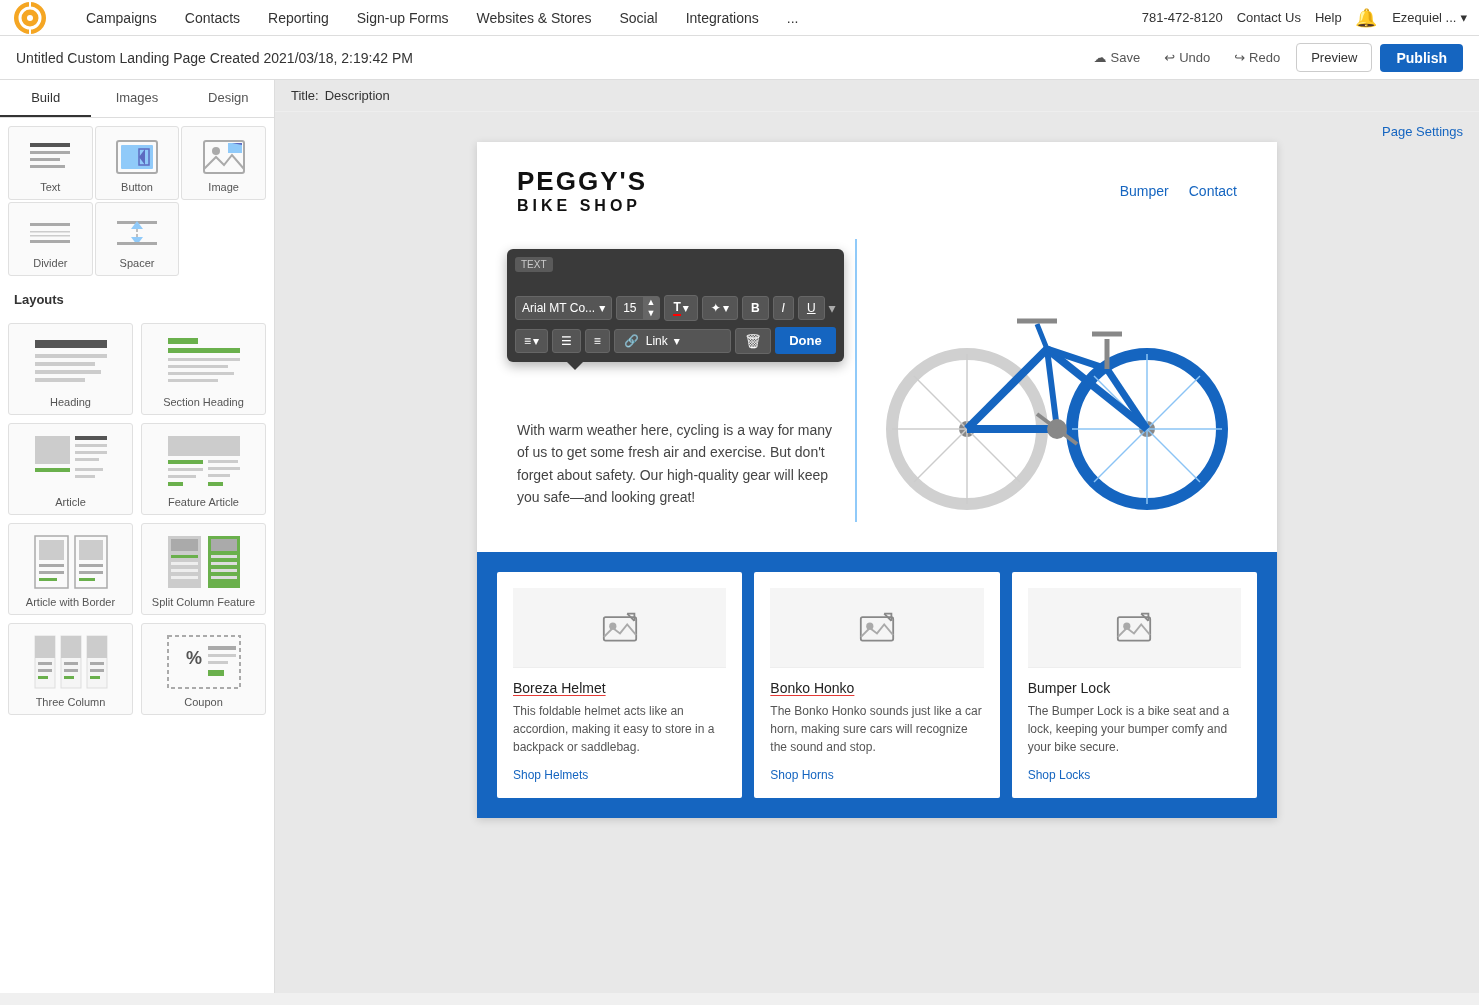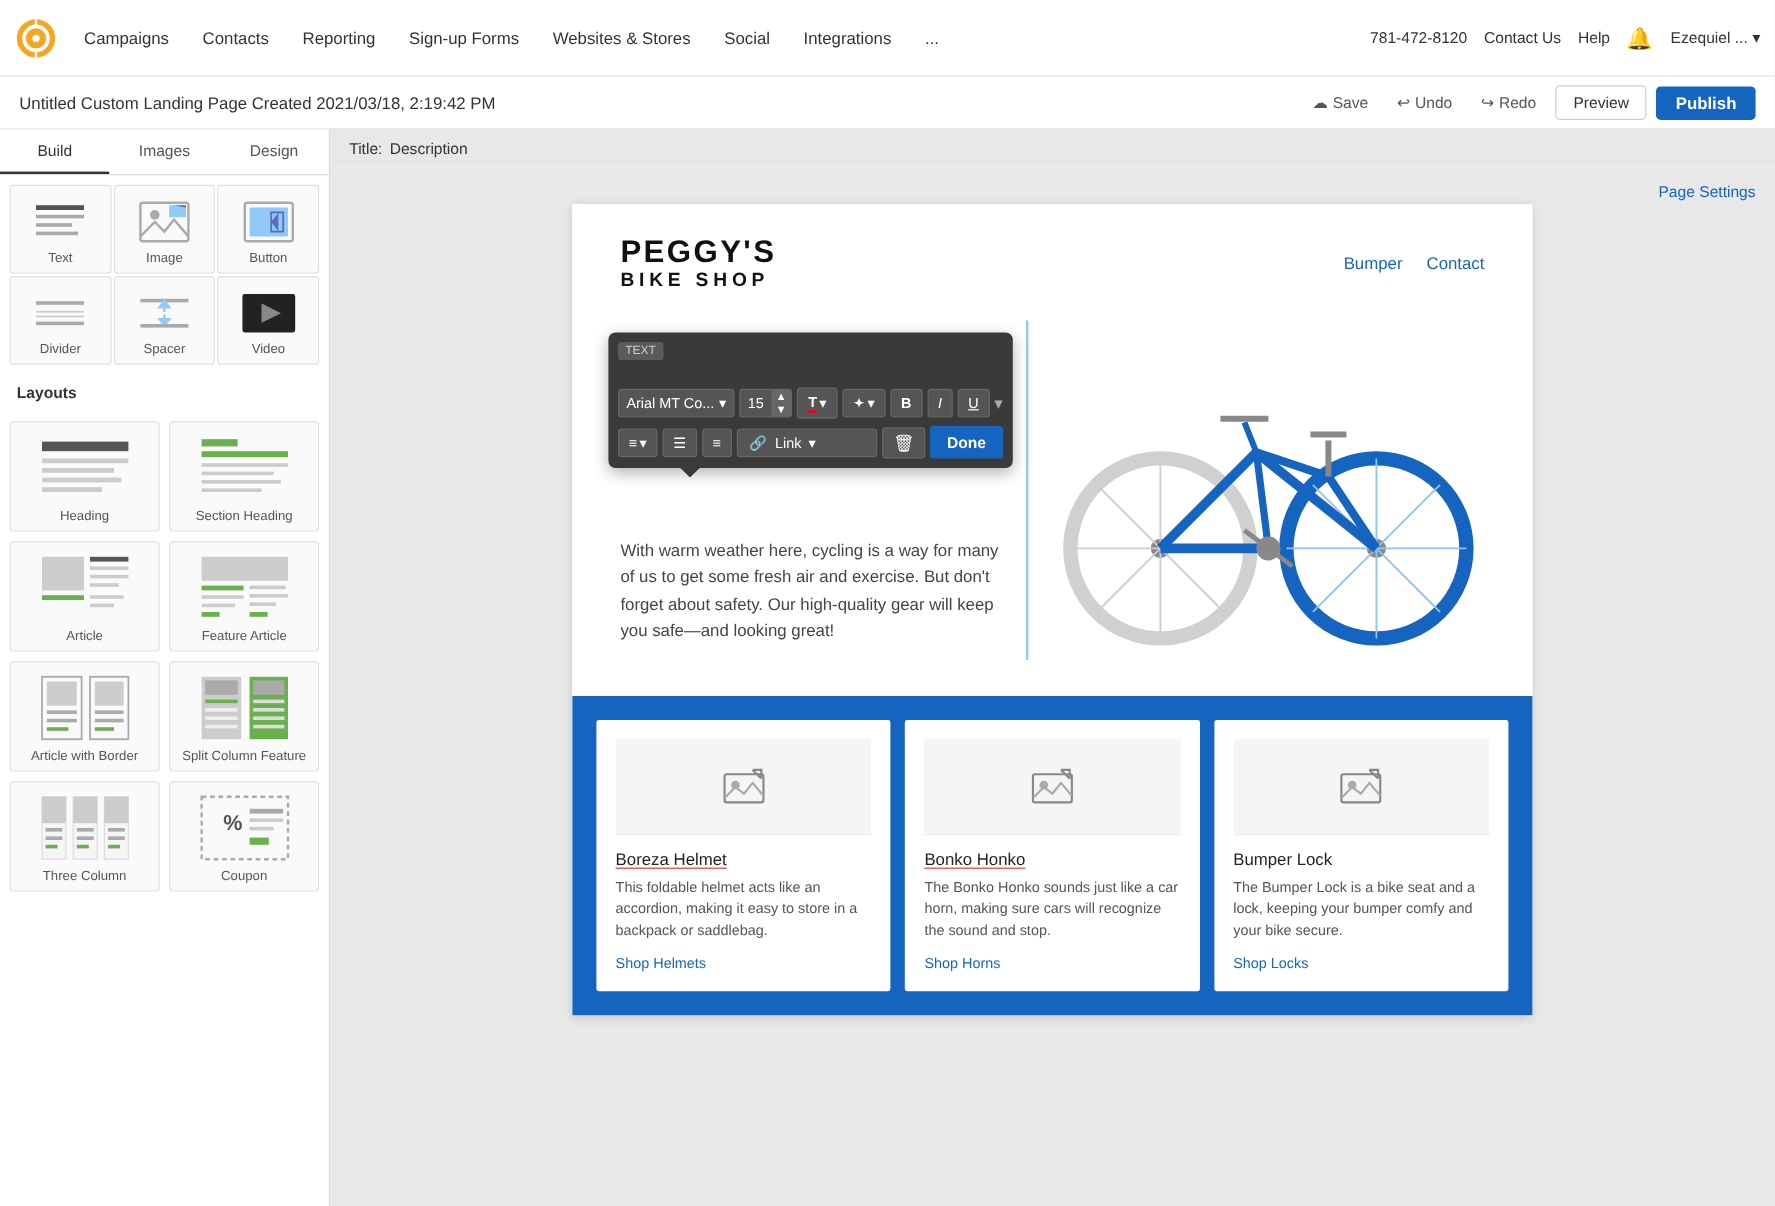--- a/index.html
+++ b/index.html
@@ -1,21 +1,21 @@
 <!DOCTYPE html>
 <html><head>
   <meta charset="utf-8">
   <style>
     * { box-sizing: border-box; margin: 0; padding: 0; }
     body { font-family: Arial, sans-serif; background: #f0f0f0; font-size: 14px; color: #333; }
 
     
     .top-nav {
       display: flex; align-items: center; background: #fff; border-bottom: 1px solid #ddd;
-      height: 64px; padding: 0 12px; gap: 0;
+      height: 36px; padding: 0 12px; gap: 16px;
     }
     .top-nav-logo { width: 36px; height: 36px; margin-right: 8px; }
     .top-nav-logo svg { width: 36px; height: 36px; }
     .nav-items { display: flex; align-items: center; flex: 1; gap: 0; }
     .nav-item {
       padding: 0 14px; height: 48px; display: flex; align-items: center;
       font-size: 14px; color: #333; cursor: pointer; white-space: nowrap;
     }
     .nav-right { display: flex; align-items: center; gap: 14px; margin-left: auto; }
     .nav-phone { font-size: 13px; color: #333; }
@@ -238,39 +238,39 @@
             <rect x="4" y="28" width="35" height="3" fill="#aaa"></rect>
           </svg>
         </div>
         <span class="element-label">Text</span>
       </div>
 
       <div class="element-item">
         <div class="element-icon">
           <svg width="48" height="40" viewBox="0 0 48 40">
             <rect x="4" y="4" width="40" height="32" rx="2" fill="none" stroke="#aaa" stroke-width="2"></rect>
+            <rect x="8" y="8" width="32" height="24" rx="1" fill="#90caf9"></rect>
+            <rect x="26" y="12" width="10" height="16" fill="none" stroke="#5c6bc0" stroke-width="1.5"></rect>
+            <polygon points="26,20 32,12 32,28" fill="#5c6bc0"></polygon>
+          </svg>
+        </div>
+        <span class="element-label">Button</span>
+      </div>
+
+      <div class="element-item">
+        <div class="element-icon">
+          <svg width="48" height="40" viewBox="0 0 48 40">
+            <rect x="4" y="4" width="40" height="32" rx="2" fill="none" stroke="#aaa" stroke-width="2"></rect>
             <circle cx="16" cy="14" r="4" fill="#aaa"></circle>
             <polyline points="4,32 16,20 24,28 32,18 44,32" fill="none" stroke="#aaa" stroke-width="2"></polyline>
             <rect x="28" y="6" width="14" height="10" fill="#90caf9"></rect>
             <polygon points="32,6 42,6 42,8" fill="#5c6bc0"></polygon>
           </svg>
         </div>
         <span class="element-label">Image</span>
-      </div>
-
-      <div class="element-item">
-        <div class="element-icon">
-          <svg width="48" height="40" viewBox="0 0 48 40">
-            <rect x="4" y="4" width="40" height="32" rx="2" fill="none" stroke="#aaa" stroke-width="2"></rect>
-            <rect x="8" y="8" width="32" height="24" rx="1" fill="#90caf9"></rect>
-            <rect x="26" y="12" width="10" height="16" fill="none" stroke="#5c6bc0" stroke-width="1.5"></rect>
-            <polygon points="26,20 32,12 32,28" fill="#5c6bc0"></polygon>
-          </svg>
-        </div>
-        <span class="element-label">Button</span>
       </div>
 
       <div class="element-item">
         <div class="element-icon">
           <svg width="48" height="40" viewBox="0 0 48 40">
             <rect x="4" y="10" width="40" height="3" fill="#aaa"></rect>
             <rect x="4" y="18" width="40" height="1.5" fill="#ccc"></rect>
             <rect x="4" y="22" width="40" height="1.5" fill="#ccc"></rect>
             <rect x="4" y="27" width="40" height="3" fill="#aaa"></rect>
           </svg>
@@ -284,30 +284,20 @@
             <rect x="4" y="8" width="40" height="3" fill="#aaa"></rect>
             <line x1="24" y1="11" x2="24" y2="29" stroke="#aaa" stroke-width="1.5" stroke-dasharray="3,2"></line>
             <polygon points="18,24 24,32 30,24" fill="#90caf9"></polygon>
             <polygon points="18,16 24,8 30,16" fill="#90caf9"></polygon>
             <rect x="4" y="29" width="40" height="3" fill="#aaa"></rect>
           </svg>
         </div>
         <span class="element-label">Spacer</span>
       </div>
 
-      <div class="element-item">
-        <div class="element-icon">
-          <svg width="48" height="40" viewBox="0 0 48 40">
-            <rect x="2" y="4" width="44" height="32" rx="2" fill="#222"></rect>
-            <polygon points="18,12 18,28 34,20" fill="#555"></polygon>
-            <polygon points="18,12 18,28 34,20" fill="#888"></polygon>
-          </svg>
-        </div>
-        <span class="element-label">Video</span>
-      </div>
     </div>
 
     <div class="layouts-header">Layouts</div>
 
     <div class="layouts-grid">
 
       <div class="layout-item">
         <svg class="layout-preview" viewBox="0 0 80 60" xmlns="http://www.w3.org/2000/svg">
           <rect x="4" y="8" width="72" height="8" fill="#555"></rect>
           <rect x="4" y="22" width="72" height="4" fill="#ccc"></rect>

